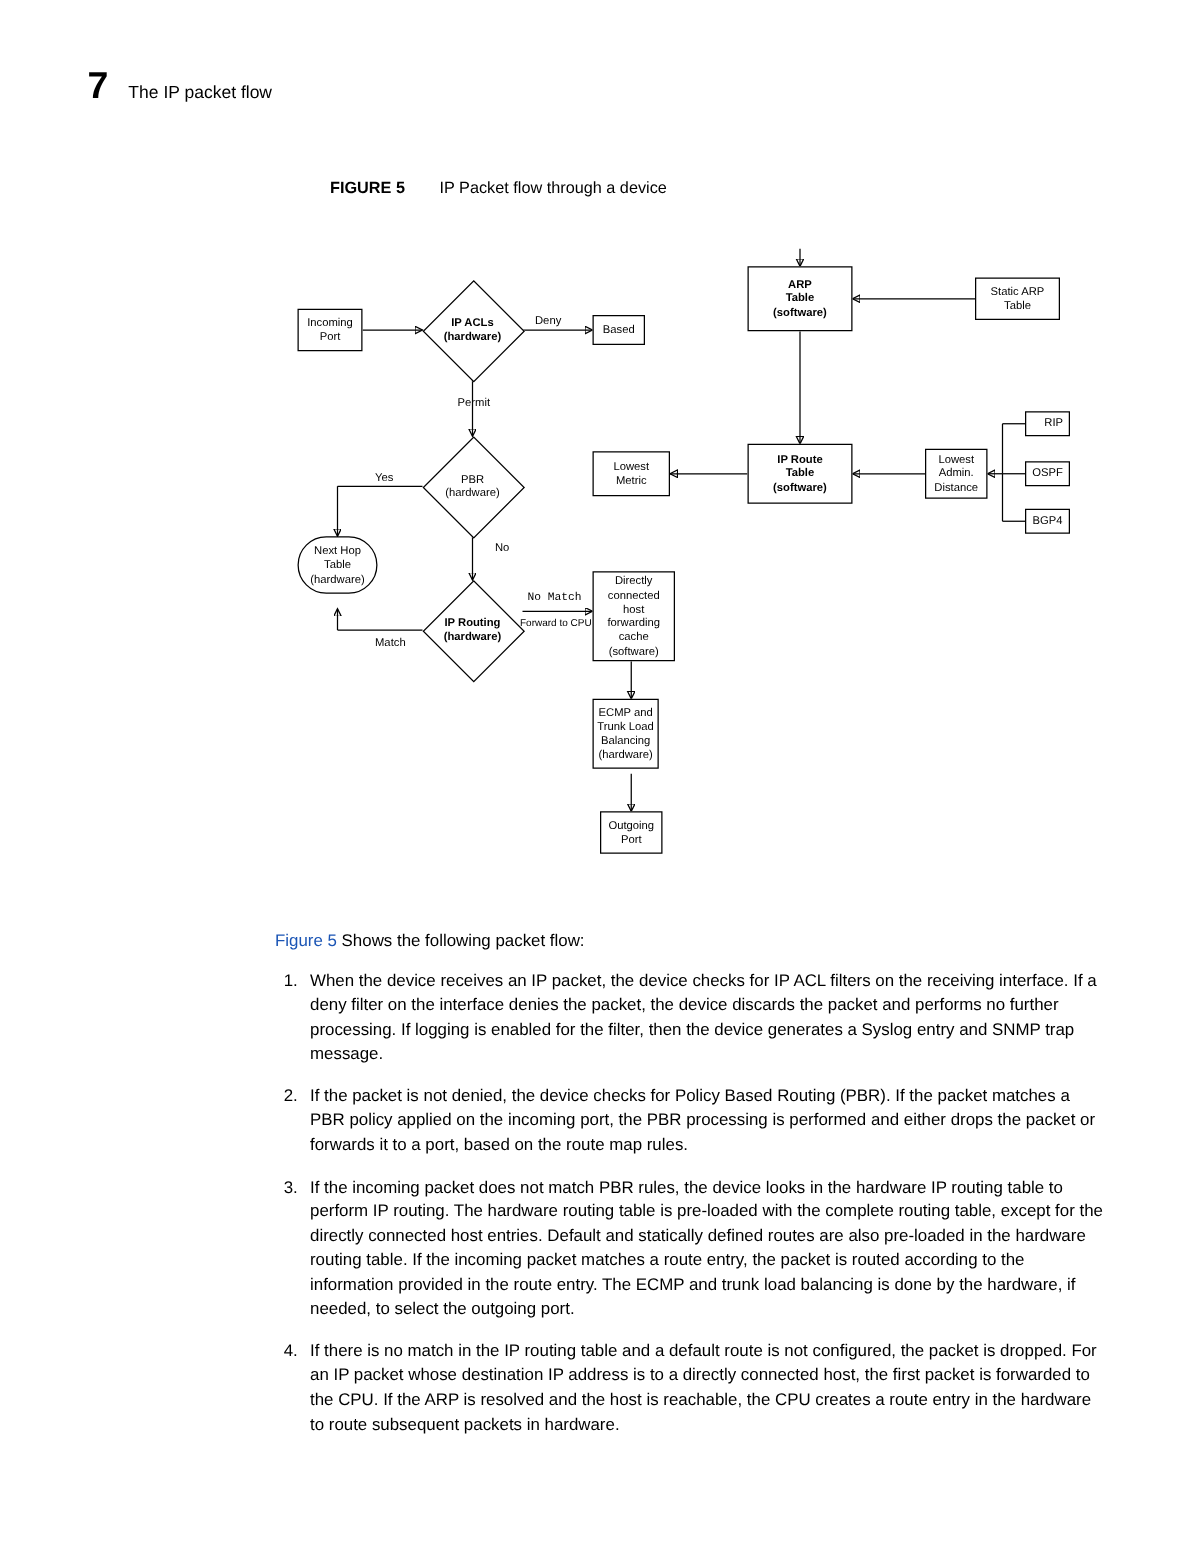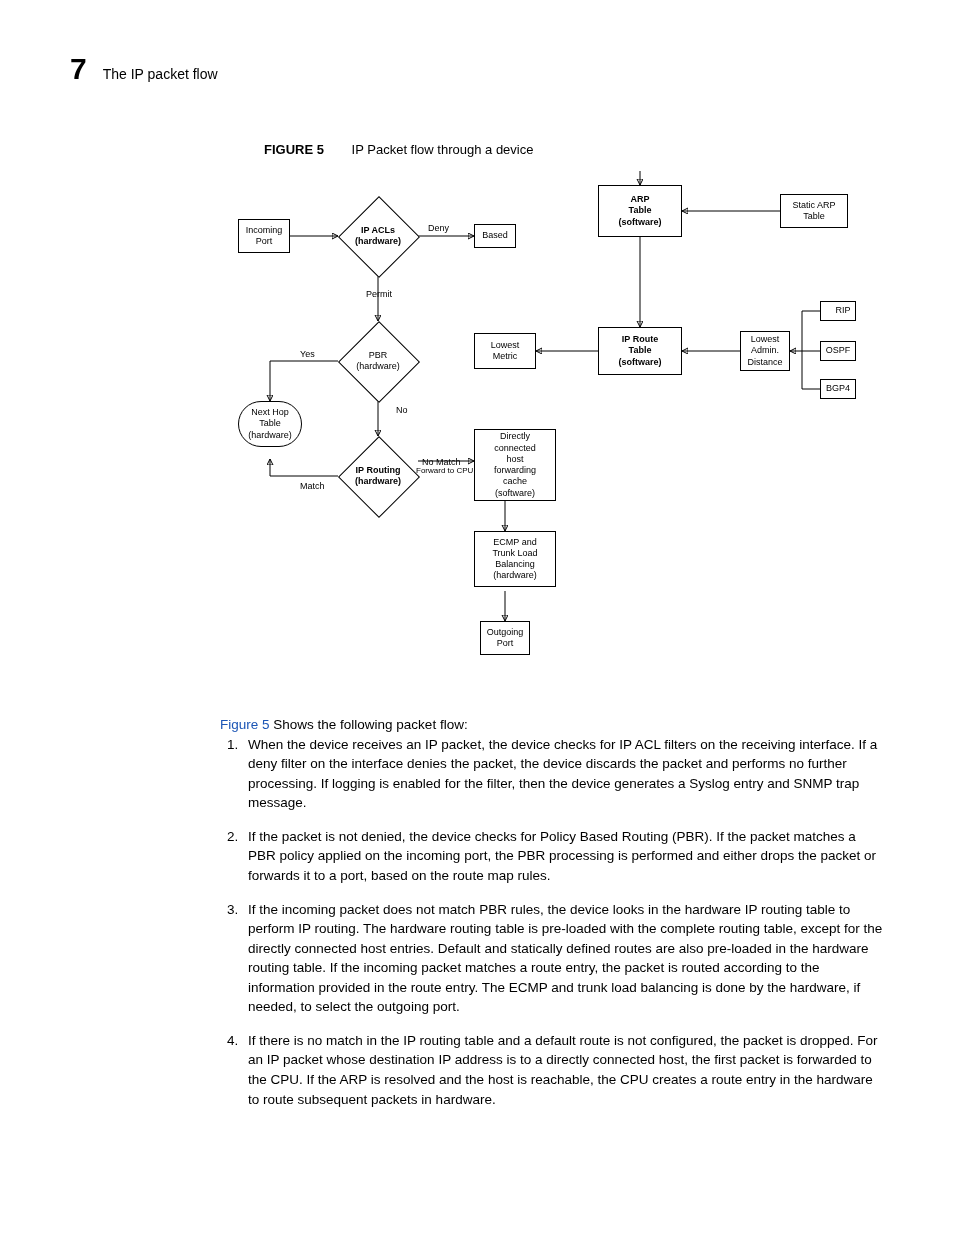--- a/index.html
+++ b/index.html
@@ -24,21 +24,21 @@
     font-weight: 700;
   }
   .chapter-title {
     font-size: 14px;
   }
   .content {
     margin-left: 150px;
   }
   .fig-caption {
     font-size: 13px;
-    margin-bottom: 4px;
+    margin-bottom: 32px;
     padding-left: 44px;
   }
   .fig-caption .label {
     font-weight: 700;
     margin-right: 24px;
   }
   .flow-wrap {
     position: relative;
     width: 640px;
     height: 530px;
@@ -100,20 +100,21 @@
   svg.arrows line, svg.arrows path {
     stroke: #000;
     stroke-width: 1;
     fill: none;
   }
   .body-text {
     font-size: 13.5px;
     line-height: 1.45;
   }
   .intro {
+    margin-bottom: 12px;
   }
   .fig-link {
     color: #1b55b5;
   }
   ol {
     padding-left: 22px;
     margin: 0 0 14px 0;
   }
   ol li {
     margin-bottom: 14px;
@@ -203,26 +204,26 @@
       <span class="lbl" style="left:80px;top:188px;">Yes</span>
       <span class="lbl" style="left:176px;top:244px;">No</span>
 
       <div class="box" style="left:18px;top:240px;width:64px;height:46px;border-radius:23px;">Next Hop<br>Table<br>(hardware)</div>
 
       <div class="diamond-wrap" style="left:118px;top:275px;">
         <div class="diamond"></div>
         <div class="diamond-label b">IP Routing<br>(hardware)</div>
       </div>
       <span class="lbl" style="left:80px;top:320px;">Match</span>
-      <span class="lbl" style="left:202px;top:296px;">No Match</span>
+      <span class="lbl" style="left:202px;top:284px;font-family:Liberation Mono, monospace;">No Match</span>
       <span class="lbl" style="left:196px;top:305px;font-size:8px;">Forward to CPU</span>
 
       <div class="box" style="left:254px;top:172px;width:62px;height:36px;">Lowest<br>Metric</div>
-      <div class="box" style="left:254px;top:268px;width:82px;height:72px;">Directly<br>connected<br>host<br>forwarding<br>cache<br>(software)</div>
-      <div class="box" style="left:254px;top:370px;width:82px;height:56px;text-align:center;">ECMP and<br>Trunk Load<br>Balancing<br>(hardware)</div>
+      <div class="box" style="left:254px;top:268px;width:66px;height:72px;">Directly<br>connected<br>host<br>forwarding<br>cache<br>(software)</div>
+      <div class="box" style="left:254px;top:370px;width:53px;height:56px;text-align:center;">ECMP and<br>Trunk Load<br>Balancing<br>(hardware)</div>
       <div class="box" style="left:260px;top:460px;width:50px;height:34px;">Outgoing<br>Port</div>
 
       <div class="box b" style="left:378px;top:24px;width:84px;height:52px;">ARP<br>Table<br>(software)</div>
       <div class="box" style="left:560px;top:33px;width:68px;height:34px;">Static ARP<br>Table</div>
 
       <div class="box b" style="left:378px;top:166px;width:84px;height:48px;">IP Route<br>Table<br>(software)</div>
       <div class="box" style="left:520px;top:170px;width:50px;height:40px;">Lowest<br>Admin.<br>Distance</div>
       <div class="box" style="left:600px;top:140px;width:36px;height:20px;padding-left:12px;">RIP</div>
       <div class="box" style="left:600px;top:180px;width:36px;height:20px;">OSPF</div>
       <div class="box" style="left:600px;top:218px;width:36px;height:20px;">BGP4</div>

